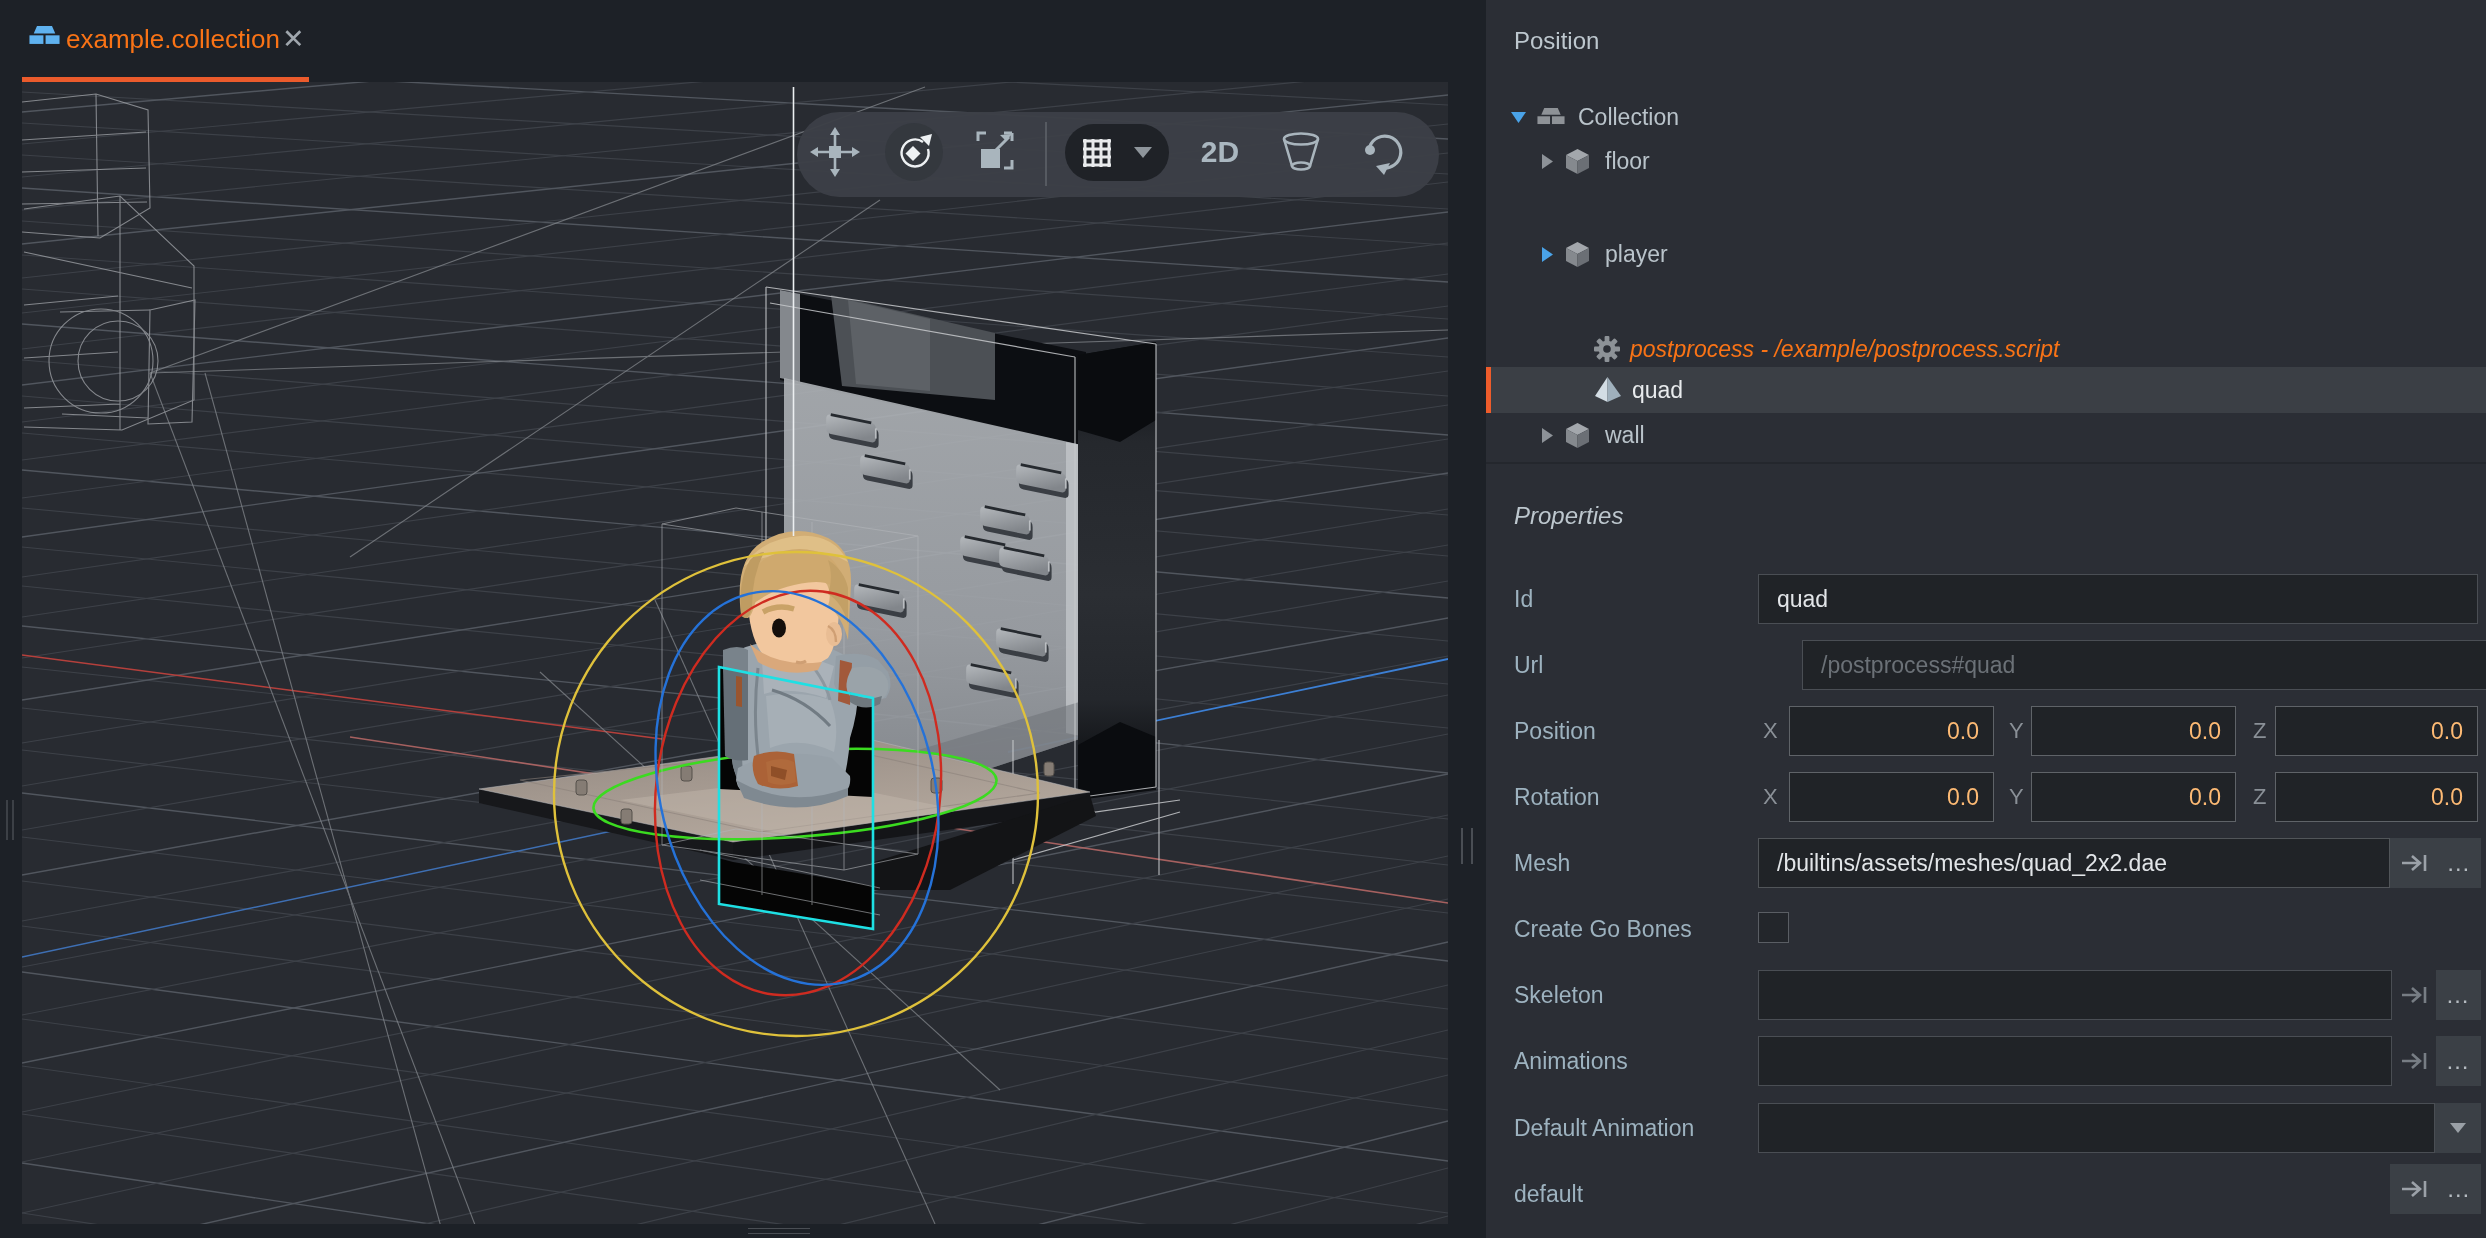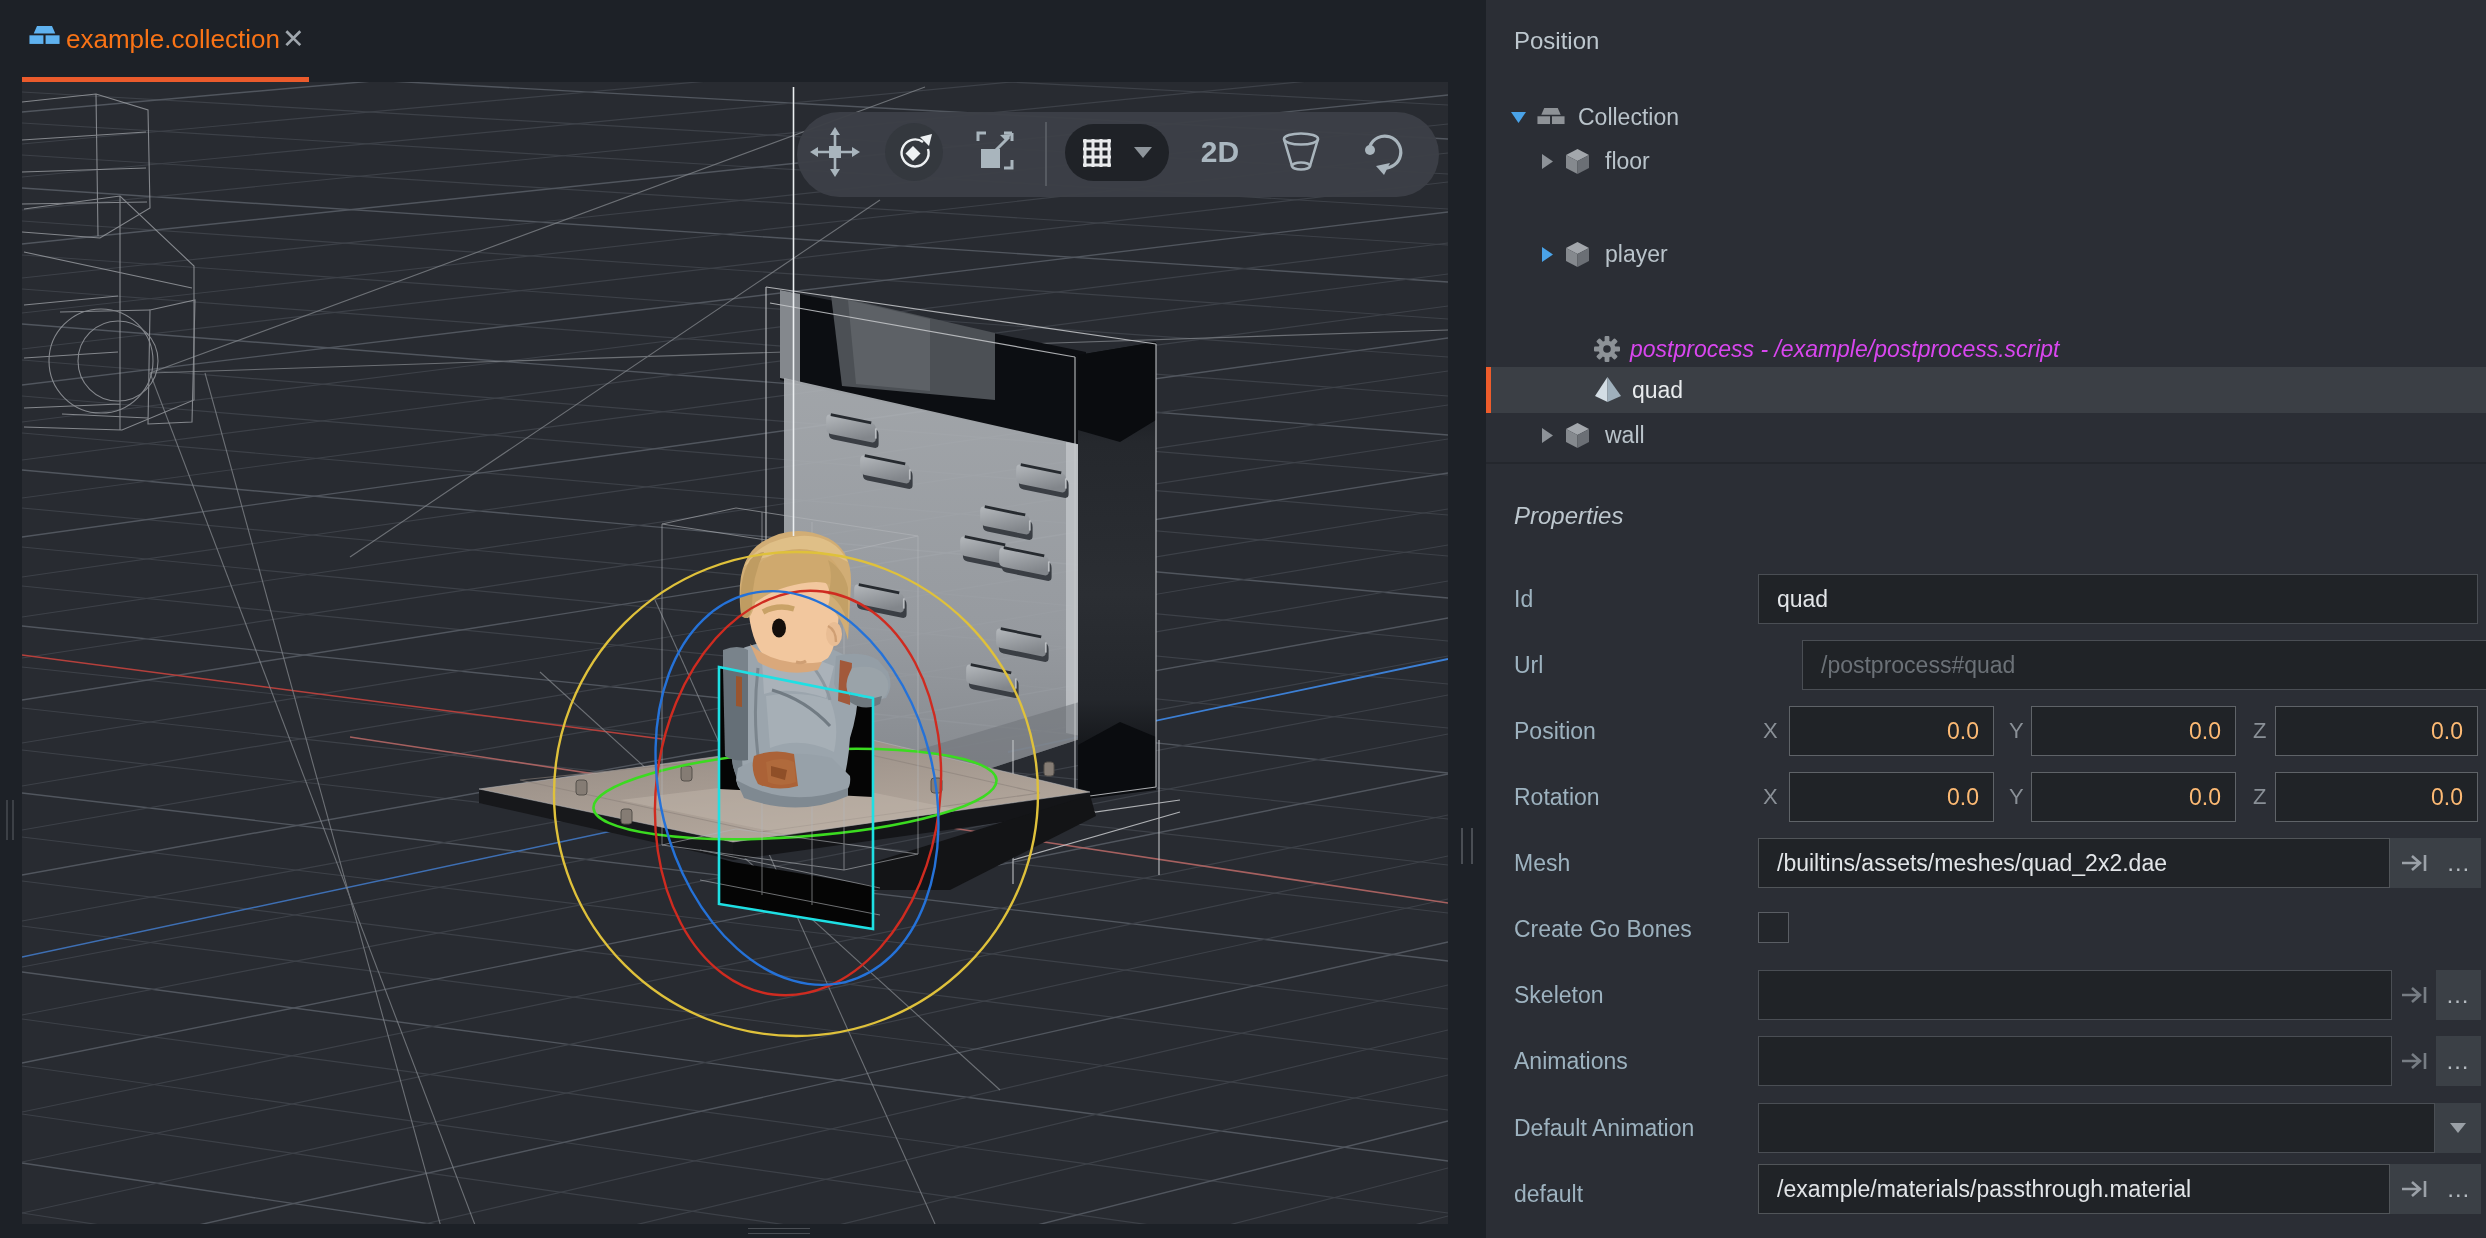--- a/index.html
+++ b/index.html
@@ -15,21 +15,21 @@
 .phead, .plabel { position:absolute; left:28px; height:50px; line-height:50px; }
 .phead { color:#bdc7ce; font-size:24px; }
 .plabel { color:#9db2bf; font-size:23px; }
 .ohead { position:absolute; left:28px; top:16px; height:50px; line-height:50px; color:#bdc7ce; font-size:24px; }
 .trow { position:absolute; left:0; width:1000px; height:46px; }
 .tsel { background:#3b3f45; border-left:5px solid #ee5c2b; }
 .ti { position:absolute; }
 .tsel .ti { margin-left:-5px; }
 .tsel .tt { margin-left:-5px; }
 .tt { position:absolute; top:0; height:46px; line-height:46px; font-size:23px; color:#b9c3ca; }
-.tmut { color:#d946ef; font-style:italic; }
+.tmut { color:#f97316; font-style:italic; }
 .twhite { color:#e8ebed; }
 .divider { position:absolute; left:0; top:462px; width:1000px; height:2px; background:#24272d; }
 .inp { position:absolute; height:50px; background:#202327; border:1px solid #4a4e54; }
 .inp.num { border-color:#5f6368; }
 .ival { display:block; line-height:48px; padding-left:18px; font-size:23px; color:#e2e5e8; white-space:nowrap; }
 .ival.ghost { color:#6b7177; }
 .nval { display:block; line-height:48px; padding-right:14px; font-size:23px; color:#fdba74; text-align:right;padding-left:40px; }
 .axl { position:absolute; height:50px; line-height:50px; font-size:22px; color:#8a9097; }
 .btnblock { position:absolute; height:50px; background:#3b4046; display:flex; align-items:center; justify-content:space-around; }
 .dots { color:#b6bcc2; font-size:24px; letter-spacing:2px; }
@@ -527,22 +527,19 @@
         <span class="dots" style="margin:0 auto;">…</span>
       </div>
 <div class="plabel" style="top:1103px;">Default Animation</div>
 <div class="inp" style="top:1103px;left:272px;width:677px;"></div>
 <div class="btnblock" style="top:1103px;left:949px;width:46px;">
         <svg width="20" height="14" viewBox="0 0 20 14" style="margin:0 auto;">
           <path d="M2,2 L18,2 L10,12 Z" fill="#9aa0a6"></path>
         </svg>
       </div>
 <div class="plabel" style="top:1169px;">default</div>
-<div class="inp" style="top:1164px;left:272px;width:632px;border-color:#515559;">
-        <span class="ival">/example/materials/passthrough.material</span>
-      </div>
 <div class="btnblock" style="top:1164px;left:904px;width:91px;">
         <svg width="30" height="24" viewBox="0 0 30 24">
 <path d="M3,12 h16 M13,5 l8,7 -8,7 M26,4 v16" stroke="#9ba1a8" stroke-width="2.6" fill="none"></path>
 </svg>
         <span class="dots">…</span>
       </div>
   </div>
 </div>
 </body></html>

